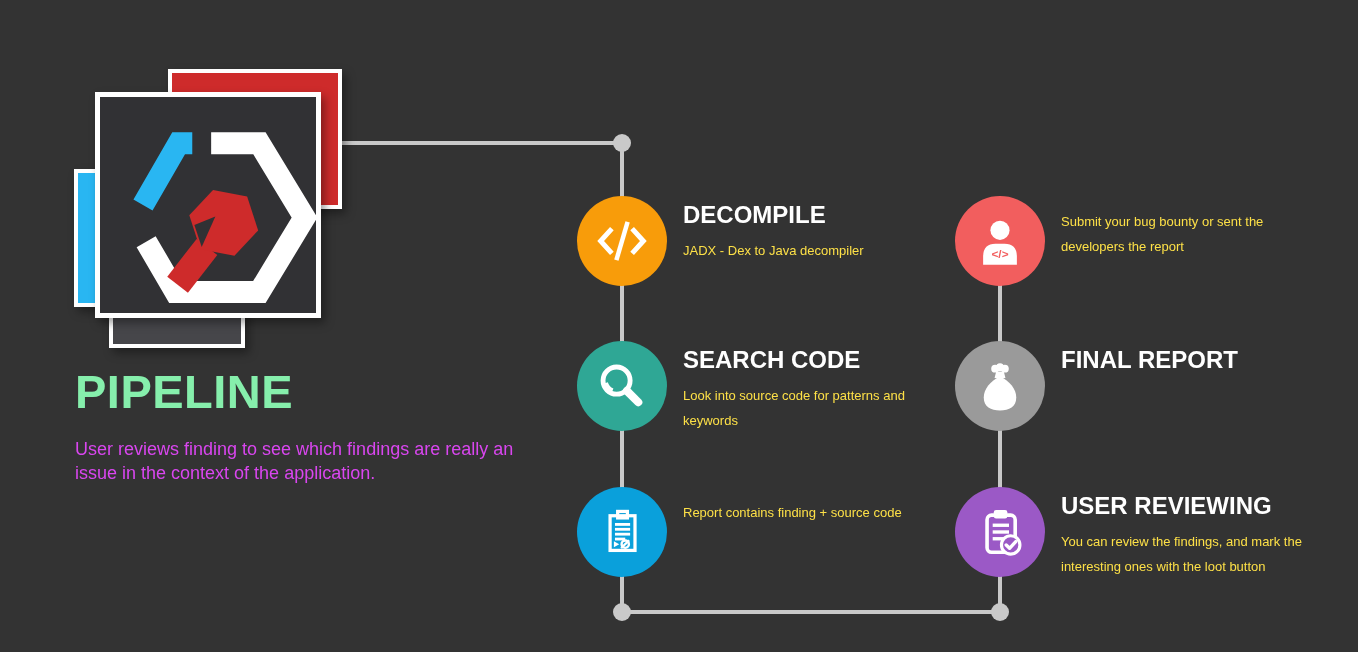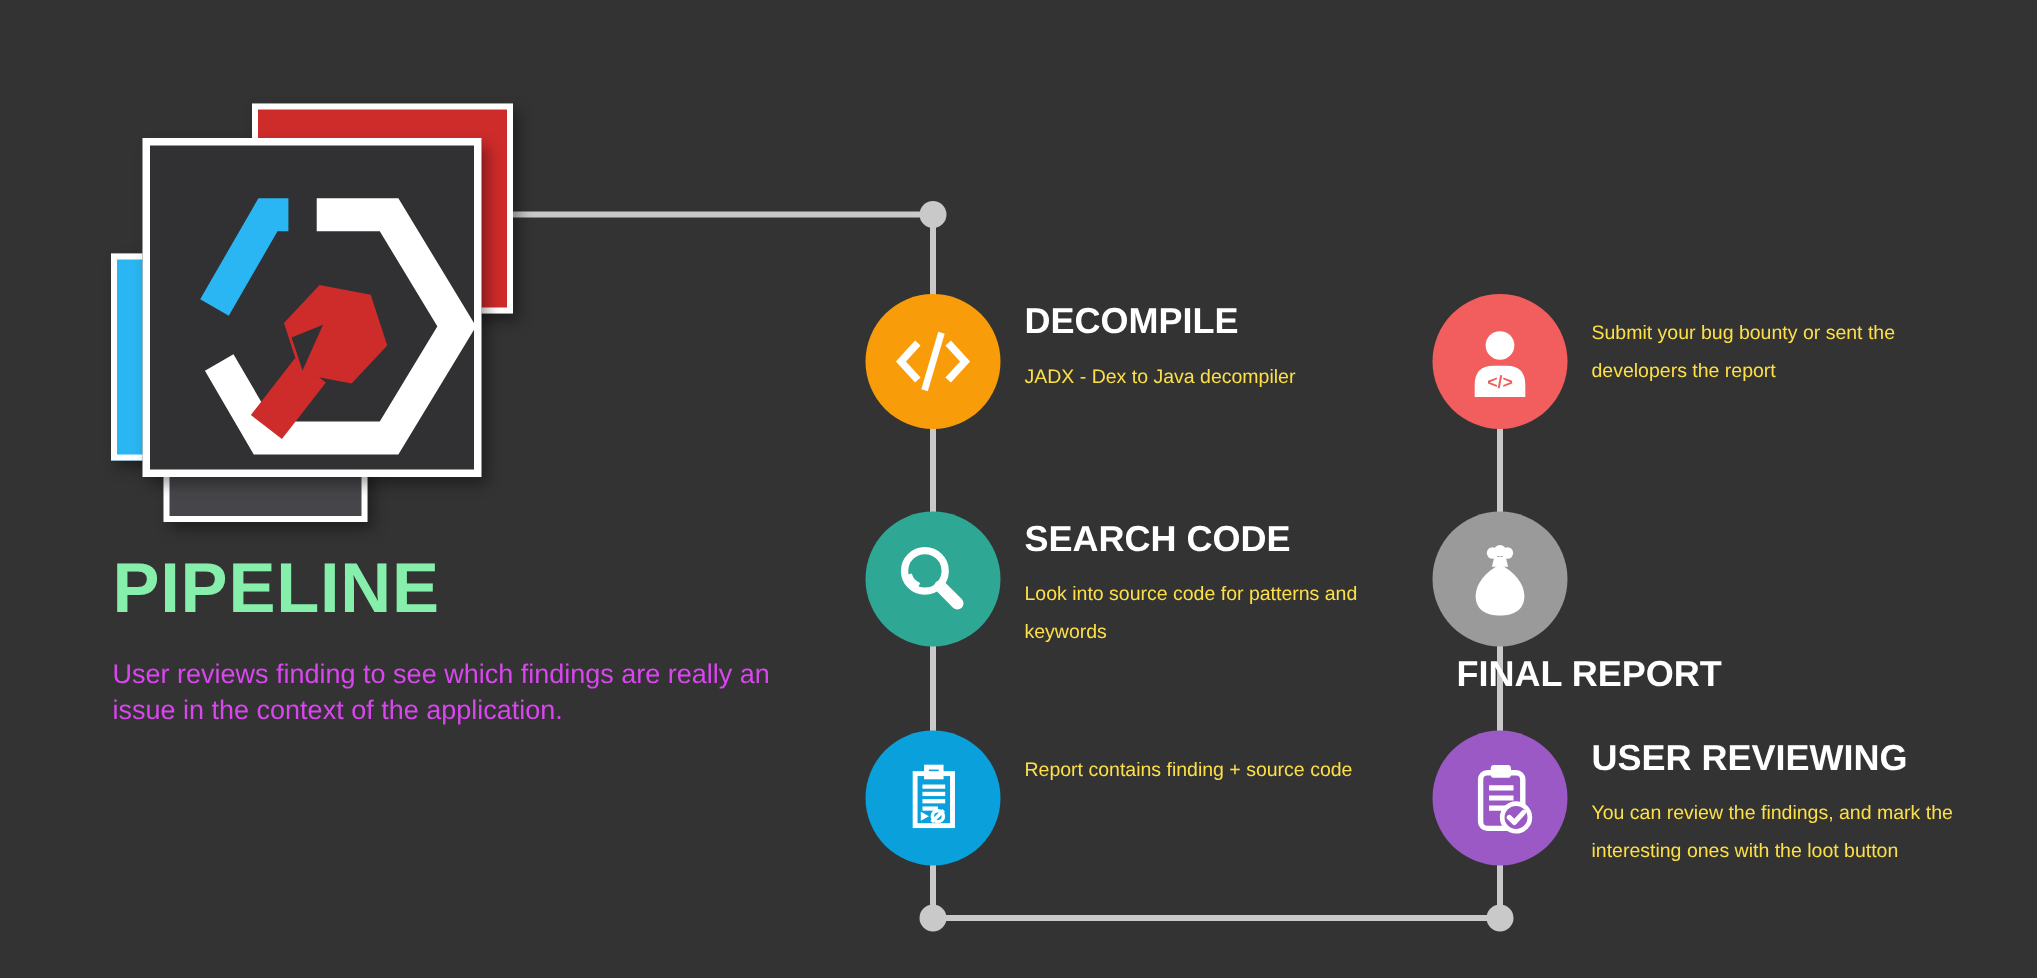--- a/index.html
+++ b/index.html
@@ -118,21 +118,21 @@
         <circle cx="24" cy="14.5" r="8.5" fill="#fff"></circle>
         <path d="M 9,45 L 9,38 Q 9,26.5 20,26.5 L 28,26.5 Q 39,26.5 39,38 L 39,45 Z" fill="#fff"></path>
         <text x="24" y="39.5" text-anchor="middle" font-size="10.5" font-weight="bold" font-family="Liberation Sans, sans-serif" fill="#F25E5E">&lt;/&gt;</text>
       </svg>
     </div>
     <div class="step-text">
       <div class="step-desc">Submit your bug bounty or sent the developers the report</div>
     </div>
   </div>
 
-  <div class="step" style="left:955px;top:341px;flex-direction:column;">
+  <div class="step" style="left:955px;top:341px;">
     <div class="bubble" style="background-color: rgb(154, 154, 154);">
       <svg width="52" height="52" viewBox="0 0 48 48">
         <circle cx="19.5" cy="8" r="3.6" fill="#fff"></circle>
         <circle cx="24" cy="6.6" r="3.6" fill="#fff"></circle>
         <circle cx="28.5" cy="8" r="3.6" fill="#fff"></circle>
         <polygon points="19,16.5 29,16.5 27.5,10.5 20.5,10.5" fill="#fff"></polygon>
         <path d="M 24,15 C 15,19.5 9,27 9,34.5 C 9,43 15.5,46.5 24,46.5 C 32.5,46.5 39,43 39,34.5 C 39,27 33,19.5 24,15 Z" fill="#fff"></path>
       </svg>
     </div>
     <div class="step-text">

